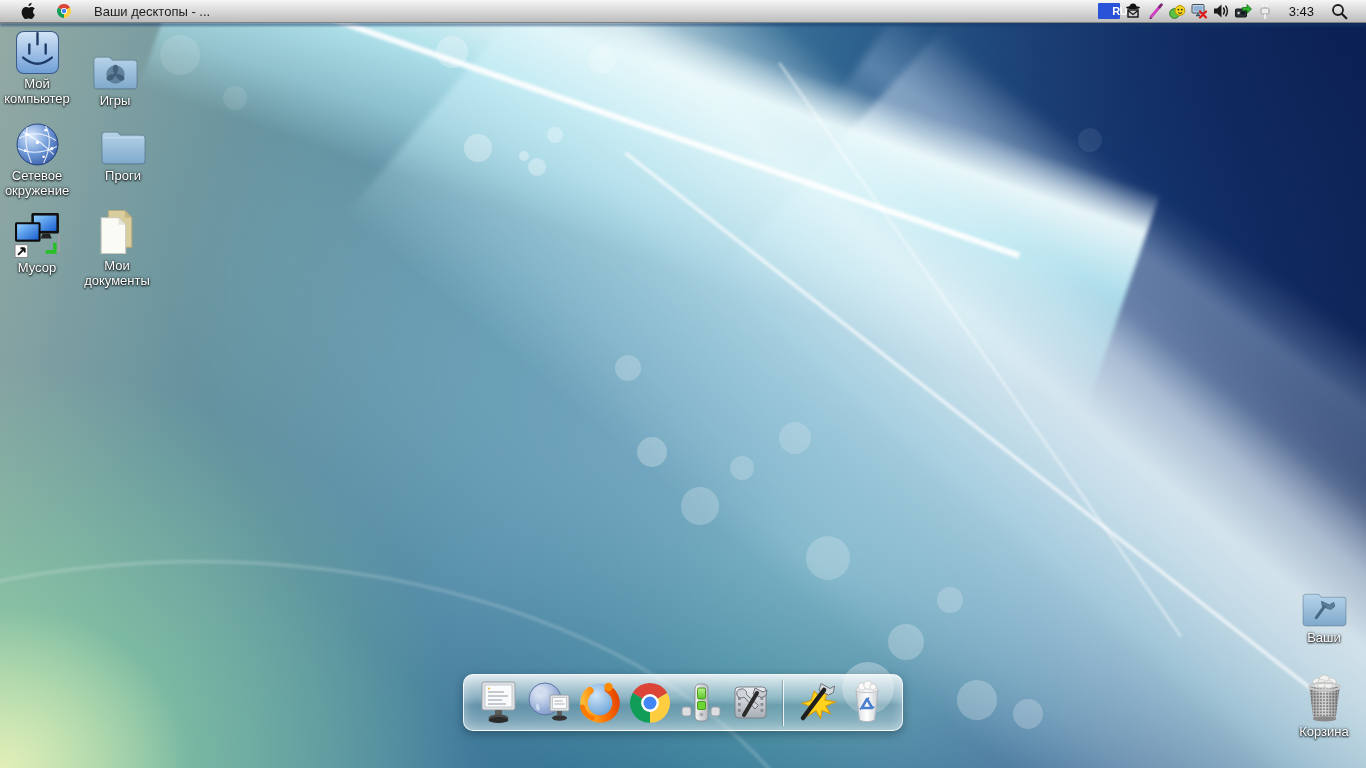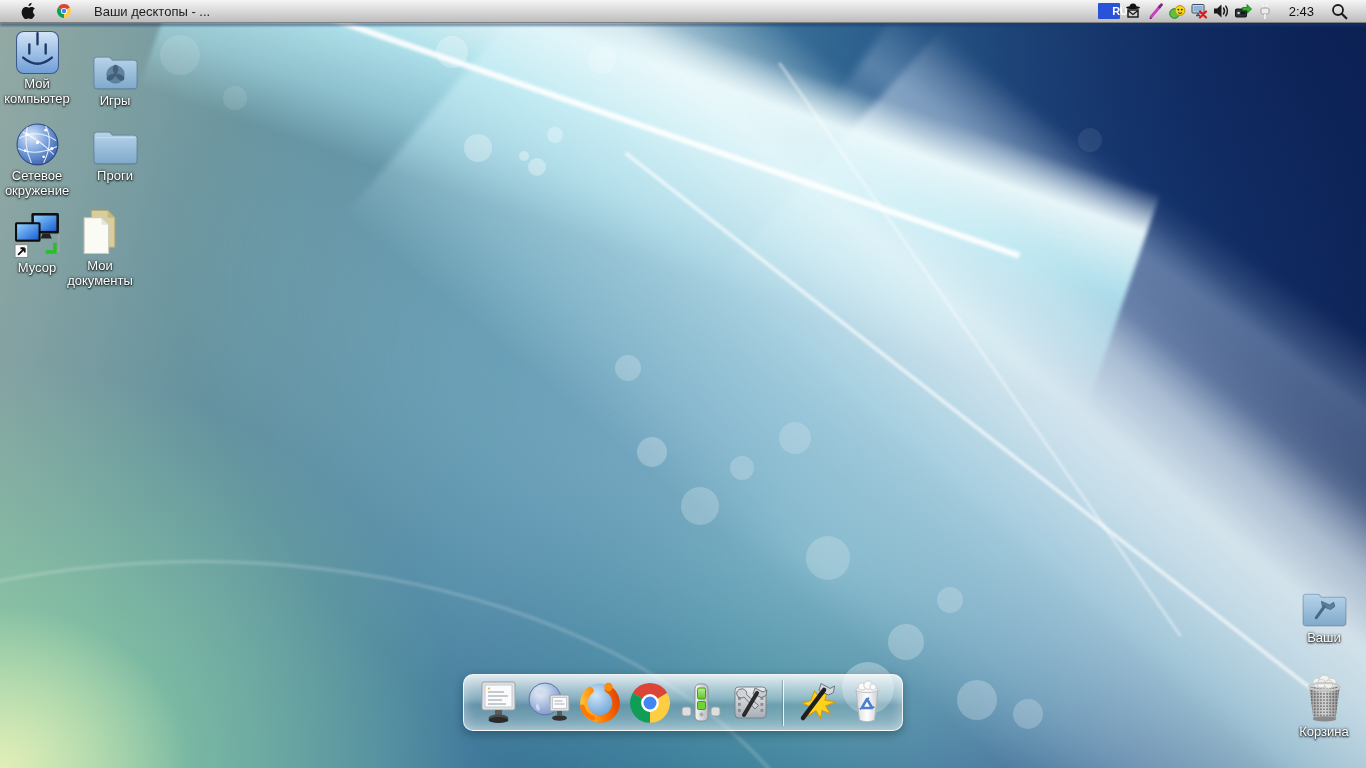--- a/index.html
+++ b/index.html
@@ -171,21 +171,21 @@
           <path d="M7.5 4.5 h4.5 V1.5 L16.5 6 l-4.5 4.5 V7.5 H7.5 z" fill="#2fae2f" stroke="#0a6a0a" stroke-width="0.7"></path>
         </svg>
       </span>
       <span class="mb-ic">
         <svg width="14" height="17" viewBox="0 0 14 17">
           <path d="M5 1 v4 M9 1 v4" stroke="#f4f4f4" stroke-width="1.7"></path>
           <rect x="3" y="5" width="8" height="6" rx="1.5" fill="#ececec" stroke="#9a9a9a"></rect>
           <path d="M7 11 v5" stroke="#f4f4f4" stroke-width="1.7"></path>
         </svg>
       </span>
-      <span class="clock">2:43</span>
+      <span class="clock">3:43</span>
       <span class="mb-ic" style="margin-right:8px">
         <svg width="17" height="17" viewBox="0 0 17 17">
           <circle cx="7" cy="7" r="5" fill="none" stroke="#1a1a1a" stroke-width="1.8"></circle>
           <path d="M10.8 10.8 L15.3 15.3" stroke="#1a1a1a" stroke-width="2.2" stroke-linecap="round"></path>
         </svg>
       </span>
     </div>
   </div>
 
   <div class="dicon" style="left:-8px;top:27px">
@@ -250,21 +250,21 @@
             <circle cx="36" cy="26" r="1.6"></circle>
           <circle cx="10" cy="28" r="1.4"></circle>
             <circle cx="22" cy="20" r="1.6"></circle>
             <circle cx="28" cy="34" r="1.3"></circle>
         </g>
       </svg>
     </div>
     <div class="lbl">Сетевое окружение</div>
   </div>
 
-  <div class="dicon" style="left:70px;top:119px">
+  <div class="dicon" style="left:78px;top:119px">
     <div class="ic">
       <svg width="47" height="41" viewBox="0 0 46 40">
         <defs>
             <linearGradient id="fld2" x1="0" y1="0" x2="0" y2="1">
               <stop offset="0" stop-color="#b7d4ea"></stop>
               <stop offset="1" stop-color="#7fa9cb"></stop>
             </linearGradient>
           </defs>
         <path d="M2 9 a3 3 0 0 1 3 -3 h11 a3 3 0 0 1 2.4 1.2 L20 9 h21 a3 3 0 0 1 3 3 v22 a3 3 0 0 1 -3 3 H5 a3 3 0 0 1 -3 -3 Z" fill="url(#fld2)" stroke="rgba(25,55,85,.3)"></path>
         <path d="M3 11.5 h40" stroke="rgba(255,255,255,.35)"></path>
@@ -289,21 +289,21 @@
         <path d="M28 21 h7 l2 5 h-11 z" fill="#222"></path>
         <rect x="1" y="10" width="25" height="19" rx="1.5" fill="#0c0c0c"></rect>
         <rect x="3" y="12" width="21" height="15" fill="url(#scr)"></rect>
         <rect x="1" y="32" width="12.5" height="12.5" fill="#fff" stroke="#888"></rect>
         <path d="M4 42 L10.5 35.5 M10.5 35.5 h-4.2 M10.5 35.5 v4.2" stroke="#111" stroke-width="1.8" fill="none"></path>
       </svg>
     </div>
     <div class="lbl">Мусор</div>
   </div>
 
-  <div class="dicon" style="left:55px;top:209px">
+  <div class="dicon" style="left:72px;top:209px">
     <div class="ic">
       <svg width="45" height="48" viewBox="0 0 44 46">
         <path d="M13 1 h16 l7 7 v29 h-23 z" fill="#d9cd9d" stroke="#b3a878"></path>
         <path d="M29 1 l7 7 h-7 z" fill="#c4b784"></path>
         <path d="M6 8 h17 l7 7 v28 h-24 z" fill="#fbfbf6" stroke="#c9c9bf"></path>
         <path d="M23 8 l7 7 h-7 z" fill="#e4e4da"></path>
       </svg>
     </div>
     <div class="lbl">Мои документы</div>
   </div>

